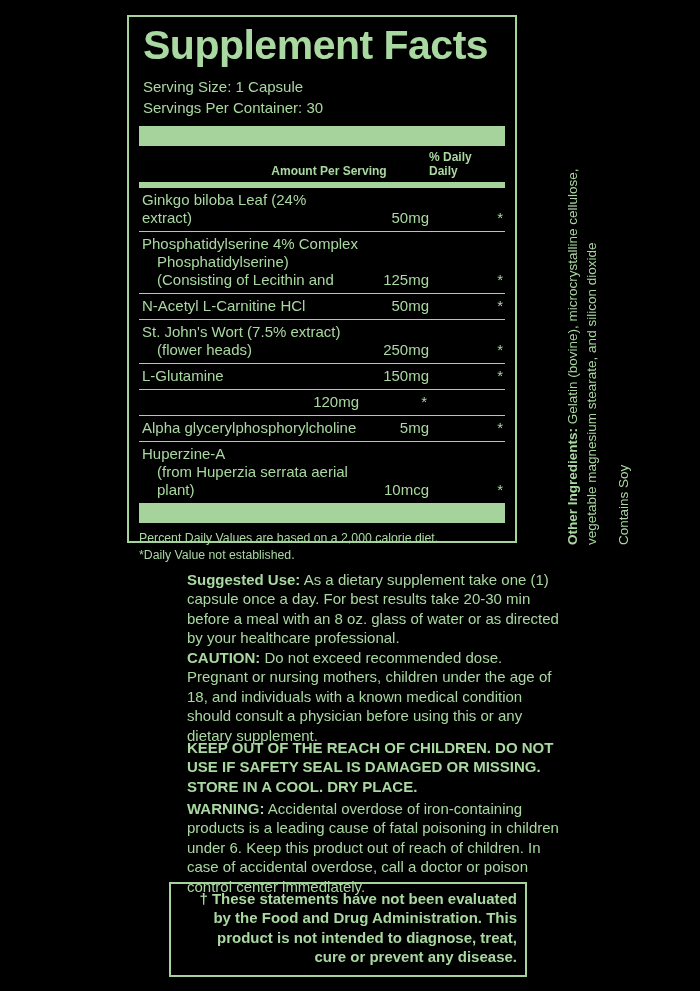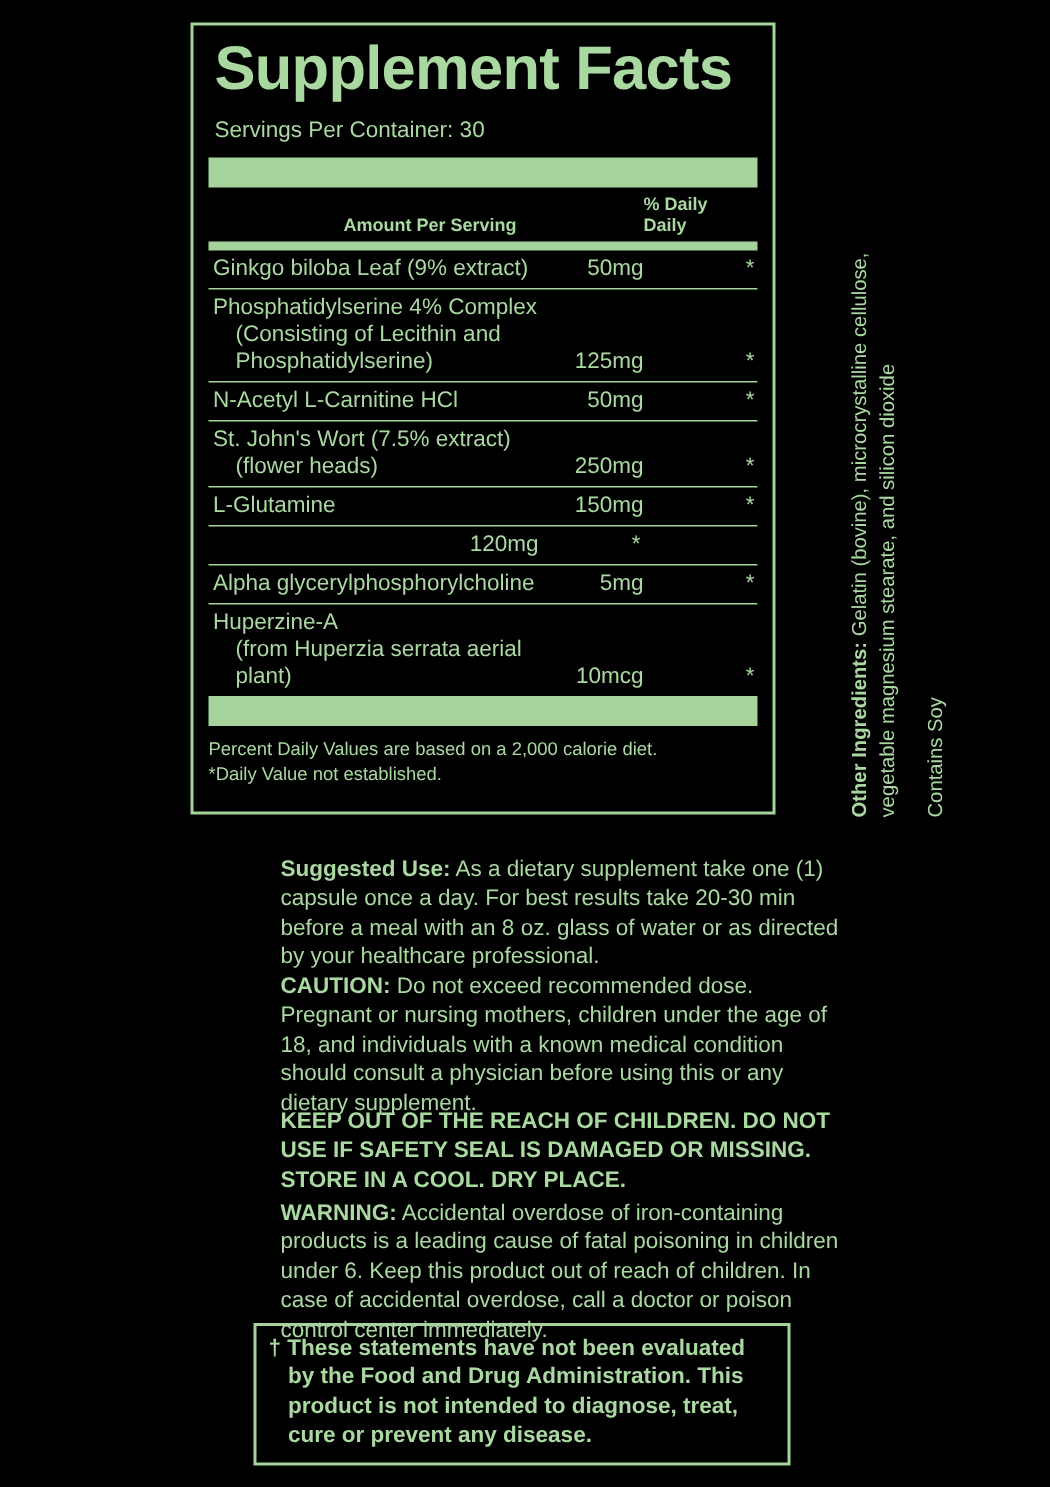--- a/index.html
+++ b/index.html
@@ -25,21 +25,21 @@
   .bar{margin:0 10px;background:var(--green-fill);}
   .bar.thick{height:20px;}
   .bar.thin{height:6px;}
   .bar.b1{margin-top:8px;}
   .bar.b3{margin-top:0;}
   .hdr{
     margin:4px 10px 0;display:grid;grid-template-columns:1fr 200px 76px;
     align-items:end;font-size:12px;font-weight:bold;line-height:14px;
     padding-bottom:4px;
   }
-  .hdr-amount{text-align:left;}
+  .hdr-amount{text-align:center;}
   .hdr-dv{text-align:left;}
   .rows{margin:0 10px;}
   .row{
     display:grid;grid-template-columns:1fr 70px 76px;align-items:end;
     padding:3px 0 4px;font-size:15px;line-height:18px;
   }
   .row + .row{border-top:1px solid var(--green-fill);}
   .row .name{padding-left:3px;}
   .row .name .cont{padding-left:15px;}
   .row .amount{text-align:right;}
@@ -65,57 +65,58 @@
   .para.p-use{top:558px;}
   .para.p-caution{top:636px;}
   .para.p-keepout{top:726px;font-weight:bold;}
   .para.p-warning{top:787px;}
   .disc-box{
     position:absolute;left:169px;top:882px;width:358px;box-sizing:border-box;
     border:2px solid var(--green-fill);padding:5px 8px 8px 8px;
   }
   .disc-box p{
     margin:0;font-size:15px;line-height:19.4px;font-weight:bold;
-    padding-left:13px;text-indent:-13px;
+    padding-left:13px;text-indent:-13px;text-align:right;
   }
 </style>
 </head>
 <body>
 
 <div class="stage">
 
   <div class="panel">
     <h1>Supplement Facts</h1>
     <div class="serving-block">
+      <div>Serving Size: 1 Capsule</div>
       <div>Servings Per Container: 30</div>
     </div>
     <div class="bar thick b1"></div>
     <div class="hdr">
       <div></div>
       <div class="hdr-amount">Amount Per Serving</div>
       <div class="hdr-dv">
         <div>% Daily</div>
         <div>Daily</div>
       </div>
     </div>
     <div class="bar thin b3"></div>
     <div class="rows" id="rows">
   <div class="row">
     <div class="name">
-            <div>Ginkgo biloba Leaf (9% extract)</div>
+            <div>Ginkgo biloba Leaf (24% extract)</div>
           </div>
     <div class="amount">50mg</div>
     <div class="dv">*</div>
   </div>
 
   <div class="row">
     <div class="name">
             <div>Phosphatidylserine 4% Complex</div>
+            <div class="cont">Phosphatidylserine)</div>
             <div class="cont">(Consisting of Lecithin and</div>
-            <div class="cont">Phosphatidylserine)</div>
           </div>
     <div class="amount">125mg</div>
     <div class="dv">*</div>
   </div>
 
   <div class="row">
     <div class="name">
             <div>N-Acetyl L-Carnitine HCl</div>
           </div>
     <div class="amount">50mg</div>

